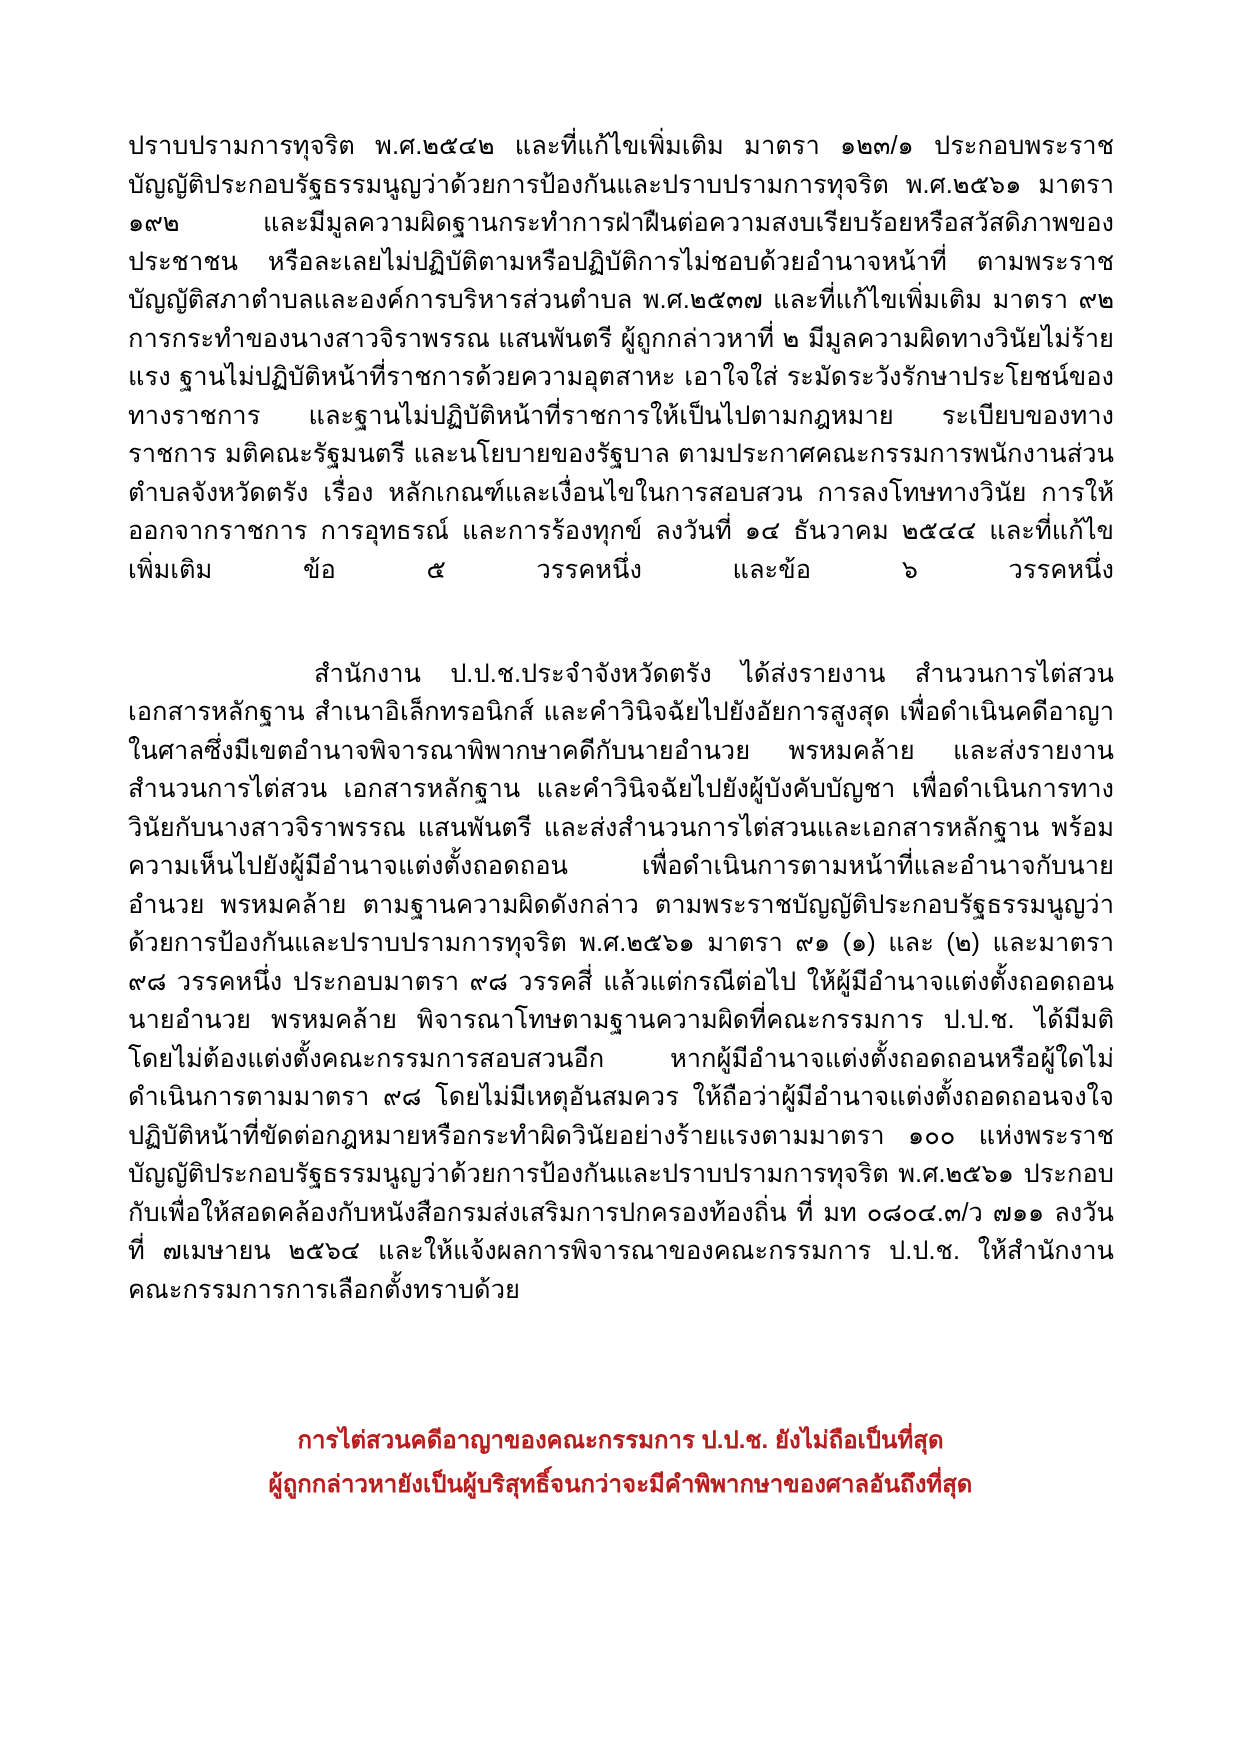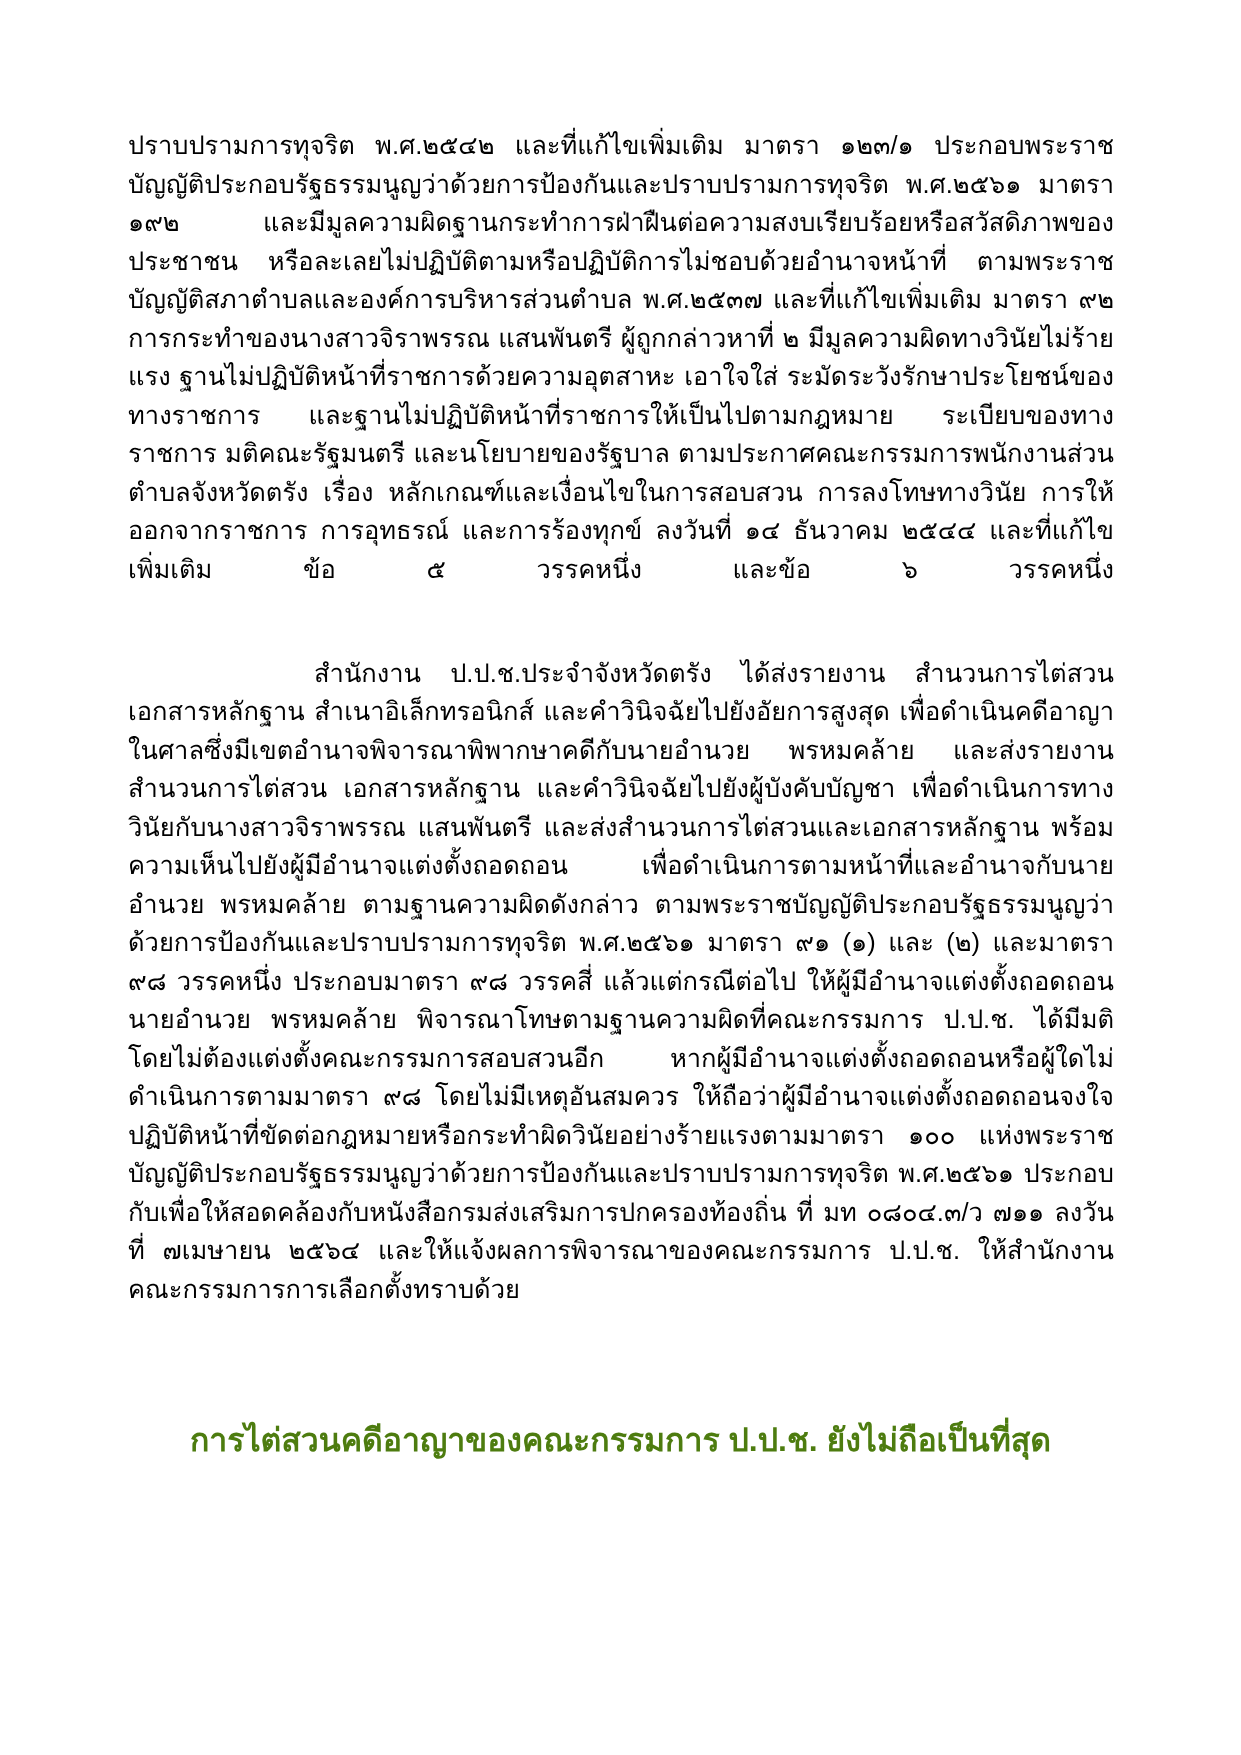--- a/index.html
+++ b/index.html
@@ -54,38 +54,39 @@
   .footer-note {
     position: absolute;
     left: 0;
     right: 0;
     top: 1418px;
     text-align: center;
   }
 
   .footer-line {
     font-family: "Liberation Sans", "DejaVu Sans", sans-serif;
-    font-size: 32px;
+    font-size: 24px;
     line-height: 44px;
     font-weight: bold;
-    color: #4d7c0f;
+    color: #b91c1c;
     margin: 0;
     white-space: nowrap;
   }
 </style>
 </head>
 <body>
 
 <div class="page">
 
   <div class="content">
 
     <p class="body-para p1">ปราบปรามการทุจริต พ.ศ.๒๕๔๒ และที่แก้ไขเพิ่มเติม มาตรา ๑๒๓/๑ ประกอบพระราชบัญญัติประกอบรัฐธรรมนูญว่าด้วยการป้องกันและปราบปรามการทุจริต พ.ศ.๒๕๖๑ มาตรา ๑๙๒  และมีมูลความผิดฐานกระทำการฝ่าฝืนต่อความสงบเรียบร้อยหรือสวัสดิภาพของประชาชน หรือละเลยไม่ปฏิบัติตามหรือปฏิบัติการไม่ชอบด้วยอำนาจหน้าที่ ตามพระราชบัญญัติสภาตำบลและองค์การบริหารส่วนตำบล พ.ศ.๒๕๓๗ และที่แก้ไขเพิ่มเติม มาตรา ๙๒ การกระทำของนางสาวจิราพรรณ  แสนพันตรี ผู้ถูกกล่าวหาที่ ๒ มีมูลความผิดทางวินัยไม่ร้ายแรง ฐานไม่ปฏิบัติหน้าที่ราชการด้วยความอุตสาหะ เอาใจใส่ ระมัดระวังรักษาประโยชน์ของทางราชการ และฐานไม่ปฏิบัติหน้าที่ราชการให้เป็นไปตามกฎหมาย ระเบียบของทางราชการ มติคณะรัฐมนตรี และนโยบายของรัฐบาล ตามประกาศคณะกรรมการพนักงานส่วนตำบลจังหวัดตรัง เรื่อง หลักเกณฑ์และเงื่อนไขในการสอบสวน การลงโทษทางวินัย การให้ออกจากราชการ การอุทธรณ์ และการร้องทุกข์ ลงวันที่ ๑๔ ธันวาคม ๒๕๔๔ และที่แก้ไขเพิ่มเติม ข้อ ๕ วรรคหนึ่ง และข้อ ๖ วรรคหนึ่ง</p>
 
     <p class="body-para p2">สำนักงาน ป.ป.ช.ประจำจังหวัดตรัง ได้ส่งรายงาน สำนวนการไต่สวน เอกสารหลักฐาน สำเนาอิเล็กทรอนิกส์ และคำวินิจฉัยไปยังอัยการสูงสุด เพื่อดำเนินคดีอาญาในศาลซึ่งมีเขตอำนาจพิจารณาพิพากษาคดีกับนายอำนวย  พรหมคล้าย และส่งรายงาน สำนวนการไต่สวน เอกสารหลักฐาน และคำวินิจฉัยไปยังผู้บังคับบัญชา เพื่อดำเนินการทางวินัยกับนางสาวจิราพรรณ แสนพันตรี และส่งสำนวนการไต่สวนและเอกสารหลักฐาน พร้อมความเห็นไปยังผู้มีอำนาจแต่งตั้งถอดถอน เพื่อดำเนินการตามหน้าที่และอำนาจกับนายอำนวย พรหมคล้าย ตามฐานความผิดดังกล่าว ตามพระราชบัญญัติประกอบรัฐธรรมนูญว่าด้วยการป้องกันและปราบปรามการทุจริต พ.ศ.๒๕๖๑ มาตรา ๙๑ (๑) และ (๒) และมาตรา ๙๘ วรรคหนึ่ง ประกอบมาตรา ๙๘ วรรคสี่ แล้วแต่กรณีต่อไป ให้ผู้มีอำนาจแต่งตั้งถอดถอนนายอำนวย  พรหมคล้าย พิจารณาโทษตามฐานความผิดที่คณะกรรมการ ป.ป.ช. ได้มีมติ โดยไม่ต้องแต่งตั้งคณะกรรมการสอบสวนอีก หากผู้มีอำนาจแต่งตั้งถอดถอนหรือผู้ใดไม่ดำเนินการตามมาตรา ๙๘ โดยไม่มีเหตุอันสมควร ให้ถือว่าผู้มีอำนาจแต่งตั้งถอดถอนจงใจปฏิบัติหน้าที่ขัดต่อกฎหมายหรือกระทำผิดวินัยอย่างร้ายแรงตามมาตรา ๑๐๐ แห่งพระราชบัญญัติประกอบรัฐธรรมนูญว่าด้วยการป้องกันและปราบปรามการทุจริต พ.ศ.๒๕๖๑ ประกอบกับเพื่อให้สอดคล้องกับหนังสือกรมส่งเสริมการปกครองท้องถิ่น ที่ มท ๐๘๐๔.๓/ว ๗๑๑ ลงวันที่ ๗เมษายน ๒๕๖๔ และให้แจ้งผลการพิจารณาของคณะกรรมการ ป.ป.ช. ให้สำนักงานคณะกรรมการการเลือกตั้งทราบด้วย</p>
 
   </div>
 
   <div class="footer-note">
     <p class="footer-line">การไต่สวนคดีอาญาของคณะกรรมการ ป.ป.ช. ยังไม่ถือเป็นที่สุด</p>
+    <p class="footer-line">ผู้ถูกกล่าวหายังเป็นผู้บริสุทธิ์จนกว่าจะมีคำพิพากษาของศาลอันถึงที่สุด</p>
   </div>
 
 </div>
 
 </body></html>

